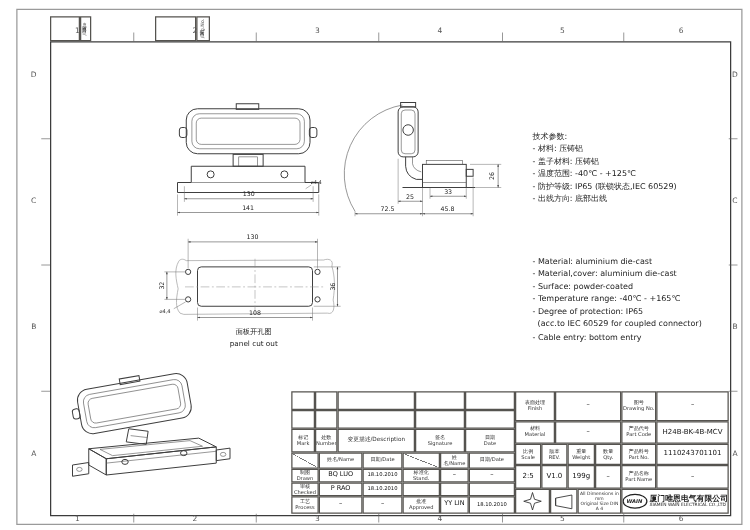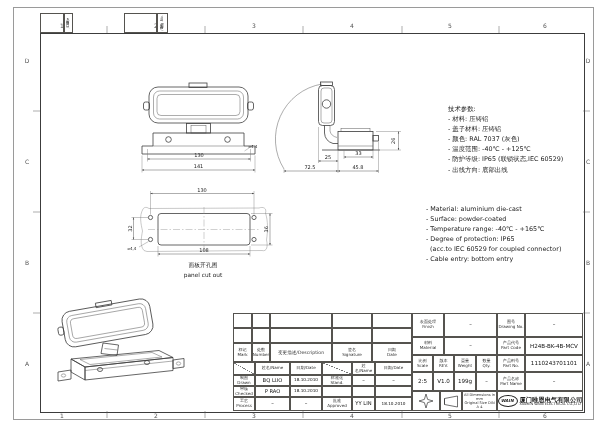--- a/index.html
+++ b/index.html
@@ -68,31 +68,31 @@
 
   <div class="c" style="left:40px;top:13px;width:24px;height:20px"></div>
   <div class="c" style="left:64px;top:13px;width:9px;height:20px">
     <span class="vtxt">日期/Date</span>
   </div>
   <div class="c" style="left:124px;top:13px;width:33px;height:20px"></div>
   <div class="c" style="left:157px;top:13px;width:11px;height:20px">
     <span class="vtxt">图号/Drg.No.</span>
   </div>
 
-  <div class="abs" style="left:448px;top:104px">
+  <div class="abs" style="left:426px;top:104px">
     <div class="spec">技术参数:</div>
     <div class="spec">- 材料: 压铸铝</div>
     <div class="spec">- 盖子材料: 压铸铝</div>
-    <div class="spec">- 颜色: RAL 7037 (灰色)</div>
     <div class="spec">- 温度范围: -40℃ - +125℃</div>
     <div class="spec">- 防护等级: IP65 (联锁状态,IEC 60529)</div>
     <div class="spec">- 出线方向: 底部出线</div>
   </div>
   <div class="abs" style="left:426px;top:204px">
     <div class="spec">- Material: aluminium die-cast</div>
+    <div class="spec">- Material,cover: aluminium die-cast</div>
     <div class="spec">- Surface: powder-coated</div>
     <div class="spec">- Temperature range: -40℃ - +165℃</div>
     <div class="spec">- Degree of protection: IP65</div>
     <div class="spec">  (acc.to IEC 60529 for coupled connector)</div>
     <div class="spec">- Cable entry: bottom entry</div>
   </div>
 
   <svg class="abs" style="left:0;top:0" width="600" height="424" viewBox="0 0 600 424">
     <defs>
       <marker id="ar" viewBox="0 0 10 10" refX="9.5" refY="5" markerWidth="5.5" markerHeight="4.5" orient="auto-start-reverse">

